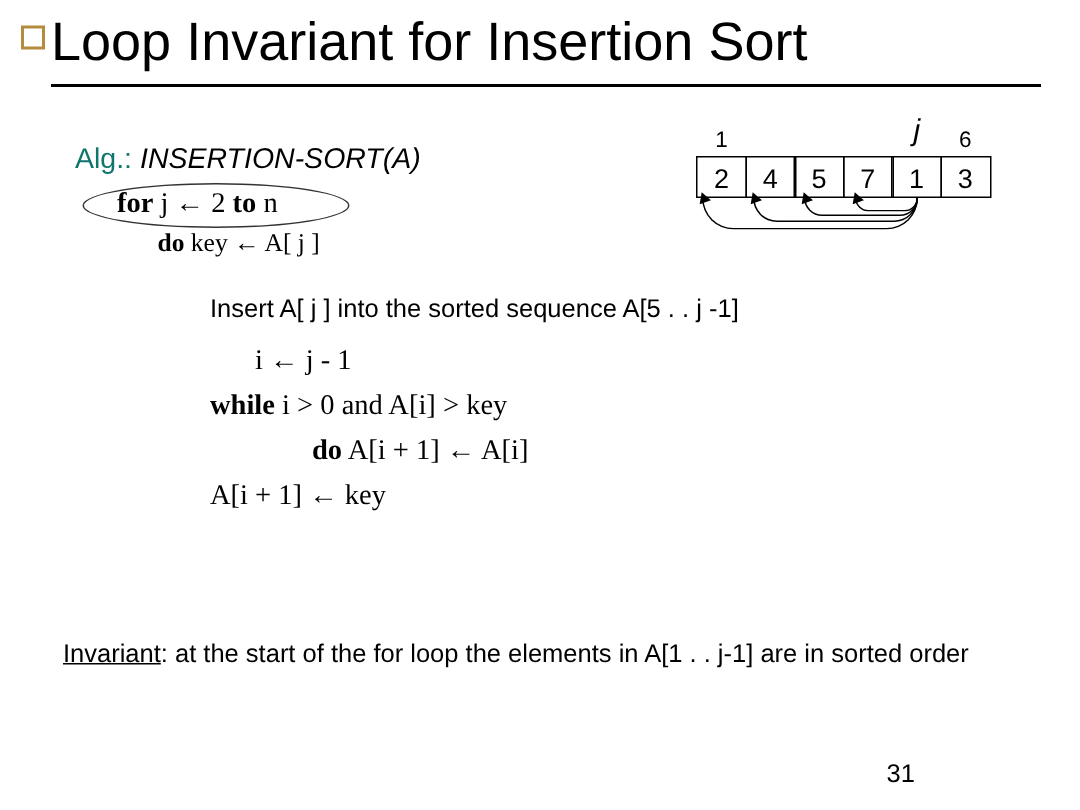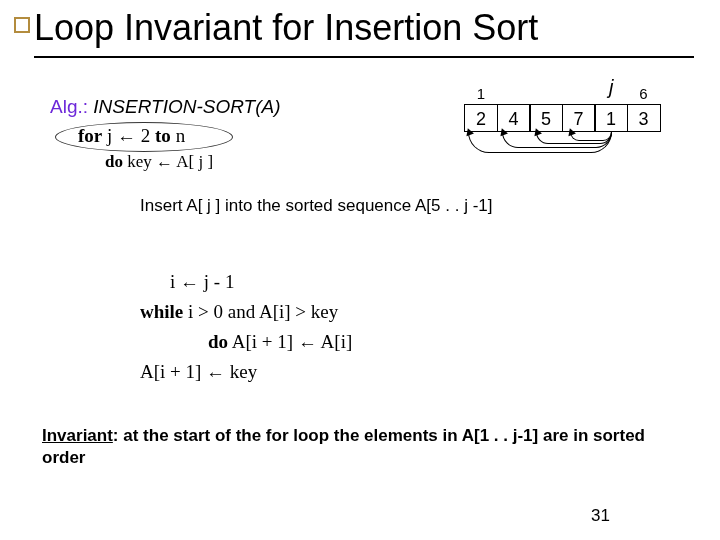--- a/index.html
+++ b/index.html
@@ -43,21 +43,21 @@
     height: 0;
     border-top: 2px solid #000;
   }
 
   .alg-line {
     position: absolute;
     left: 50px;
     top: 96px;
     font-size: 19px;
   }
-  .alg-label { color: #6d28d9; }
+  .alg-label { color: #0f766e; }
   .alg-name { font-style: italic; margin-top: 12px; }
 
   .for-oval {
     position: absolute;
     left: 55px;
     top: 122px;
     width: 178px;
     height: 30px;
     border: 1.5px solid #333;
     border-radius: 50% / 50%;
@@ -87,32 +87,31 @@
   }
 
   .block {
     position: absolute;
     left: 140px;
     top: 226px;
     font-size: 19px;
     line-height: 30px;
     font-family: "Comic Sans MS", "Comic Sans", cursive;
   }
-  .in1 { padding-left: 30px; display: inline-block; margin-top: 41px; }
+  .in1 { padding-left: 30px; display: inline-block; }
   .in2 { padding-left: 68px; display: inline-block; }
   .in3 { padding-left: 98px; display: inline-block; }
 
   .invariant {
     position: absolute;
     left: 42px;
     top: 425px;
     width: 630px;
     font-size: 17px;
     line-height: 22px;
-    font-weight: bold;
   }
   .invariant .u { text-decoration: underline; }
 
   .pagenum {
     position: absolute;
     right: 18px;
     bottom: 14px;
     font-size: 17px;
     text-align: right;
   }

